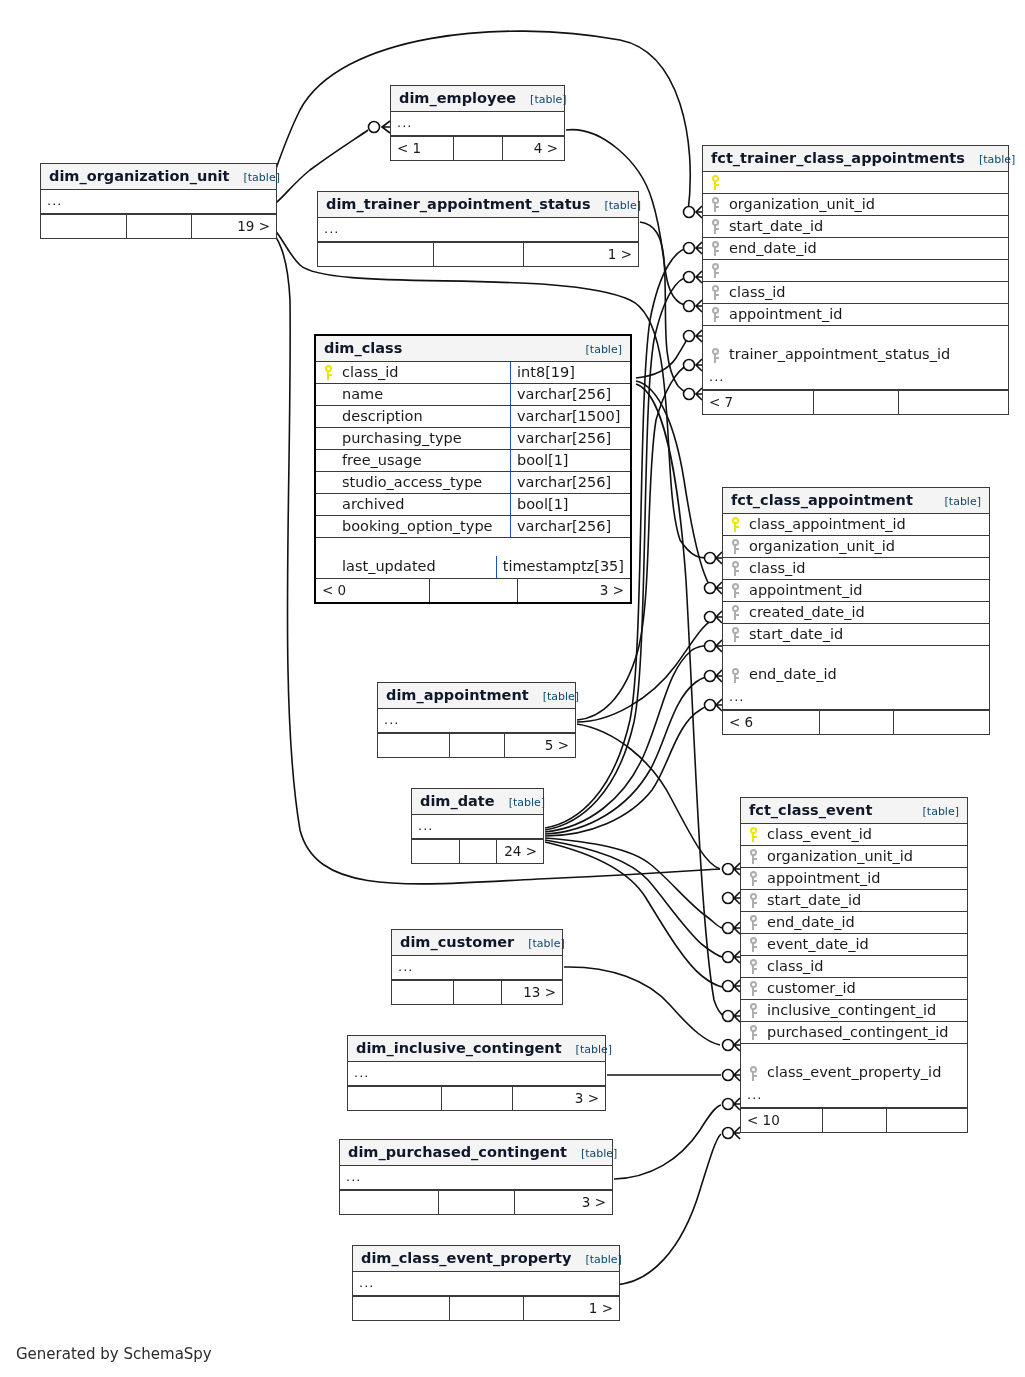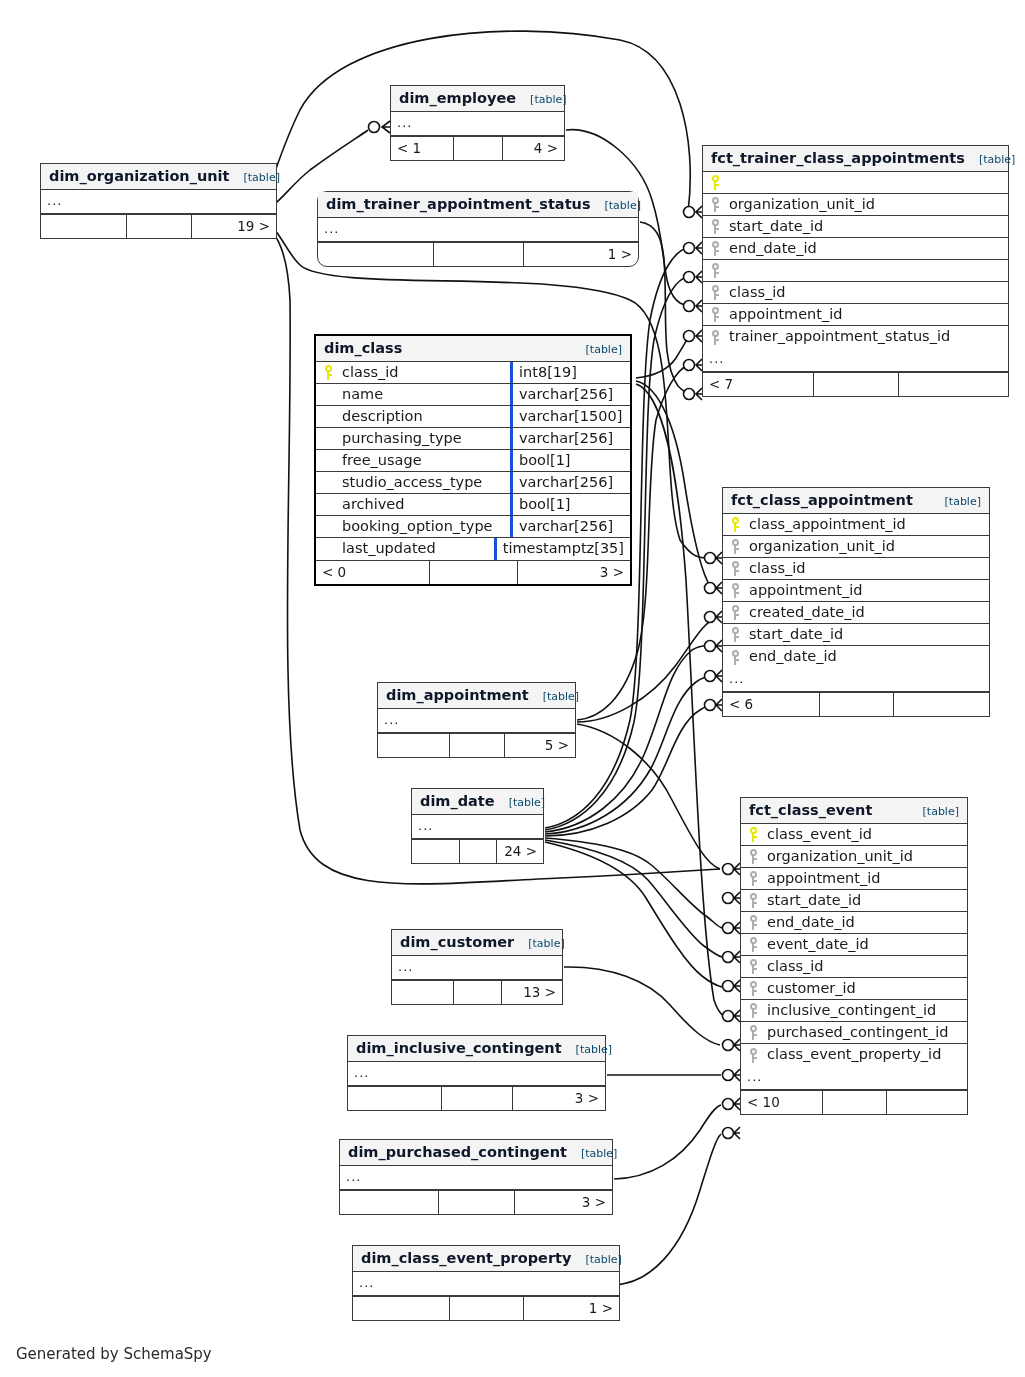--- a/index.html
+++ b/index.html
@@ -67,38 +67,39 @@
   }
   .tbl-row {
     display: flex;
     align-items: stretch;
     border-bottom: 1px solid #3a3a3a;
     min-height: 22px;
     box-sizing: border-box;
   }
   .tbl-row:last-child {
     border-bottom: none;
+    margin-top: 18px;
   }
   .cell-key {
     width: 24px;
     flex: 0 0 24px;
     display: flex;
     align-items: center;
     justify-content: center;
   }
   .cell-col {
     flex: 1 1 auto;
     padding: 2px 6px 3px 2px;
     white-space: nowrap;
     overflow: hidden;
   }
   .cell-type {
     flex: 0 0 auto;
     padding: 2px 6px 3px 6px;
-    border-left: 3px solid #1d4ed8;
+    border-left: 1px solid #1d4ed8;
     white-space: nowrap;
     min-width: 120px;
     box-sizing: border-box;
   }
   .ellipsis-row {
     padding: 3px 8px 5px 6px;
     border-bottom: 1px solid #3a3a3a;
     min-height: 20px;
     box-sizing: border-box;
     color: #222;
@@ -318,21 +319,21 @@
           <span class="tbl-name">dim_employee</span>
           <span class="tbl-tag">[table]</span>
         </div>
         <div class="ellipsis-row">...</div>
         <div class="tbl-footer">
           <span class="foot-cell foot-left">&lt; 1</span>
           <span class="foot-cell foot-mid"></span>
           <span class="foot-cell foot-right">4 &gt;</span>
         </div>
       </div>
-      <div class="table-box" style="left: 317px; top: 191px; width: 322px; border-radius: 10px;">
+      <div class="table-box" style="left: 317px; top: 191px; width: 322px;">
         <div class="tbl-header">
           <span class="tbl-name">dim_trainer_appointment_status</span>
           <span class="tbl-tag">[table]</span>
         </div>
         <div class="ellipsis-row">...</div>
         <div class="tbl-footer">
           <span class="foot-cell foot-left"></span>
           <span class="foot-cell foot-mid"></span>
           <span class="foot-cell foot-right">1 &gt;</span>
         </div>

